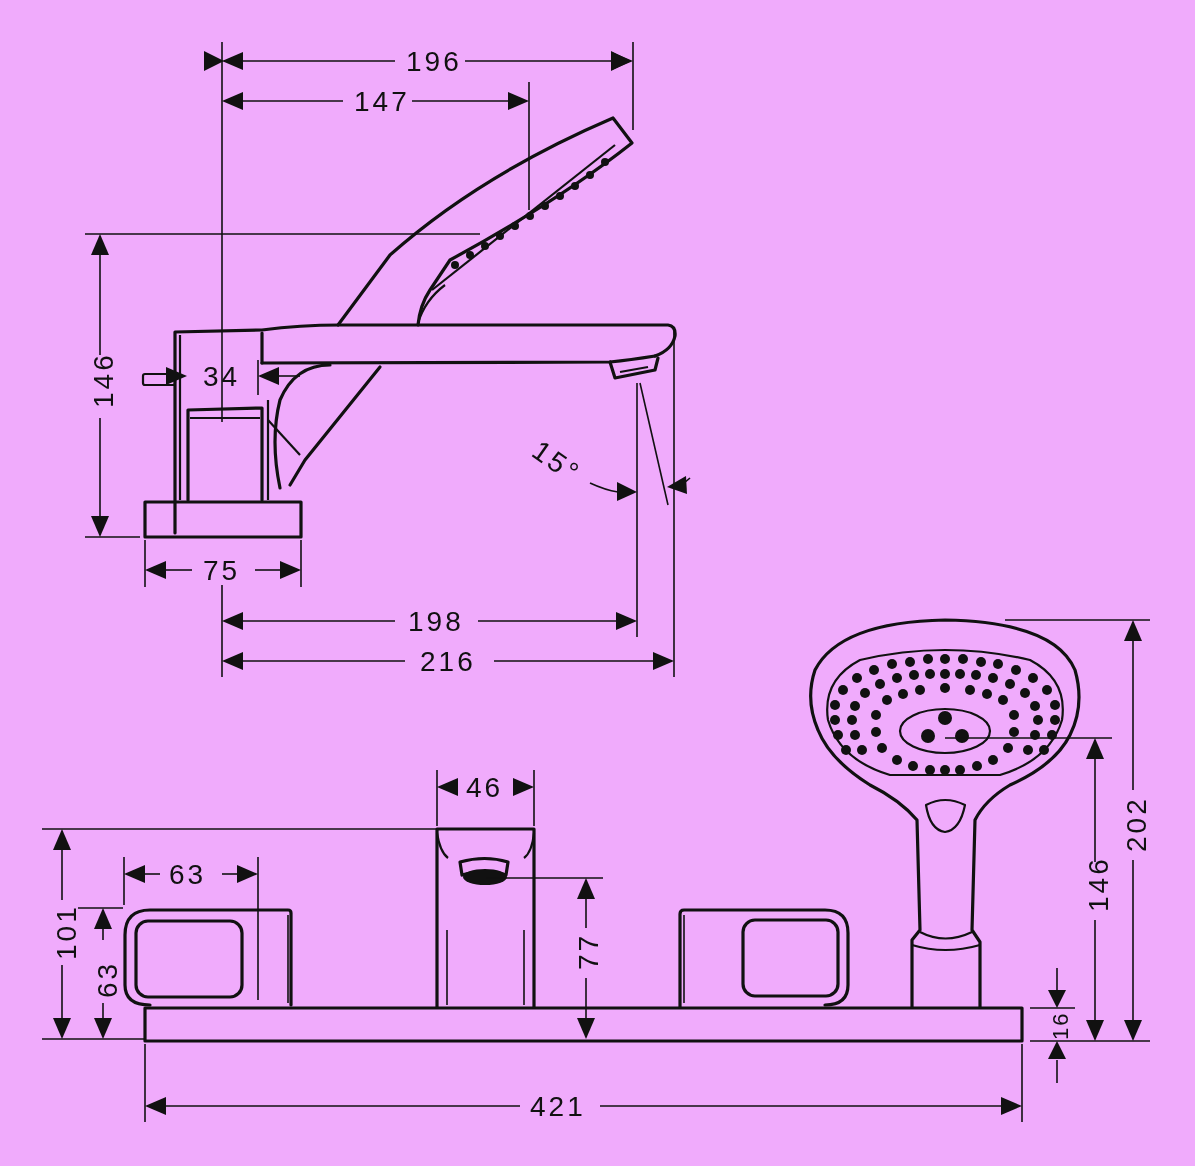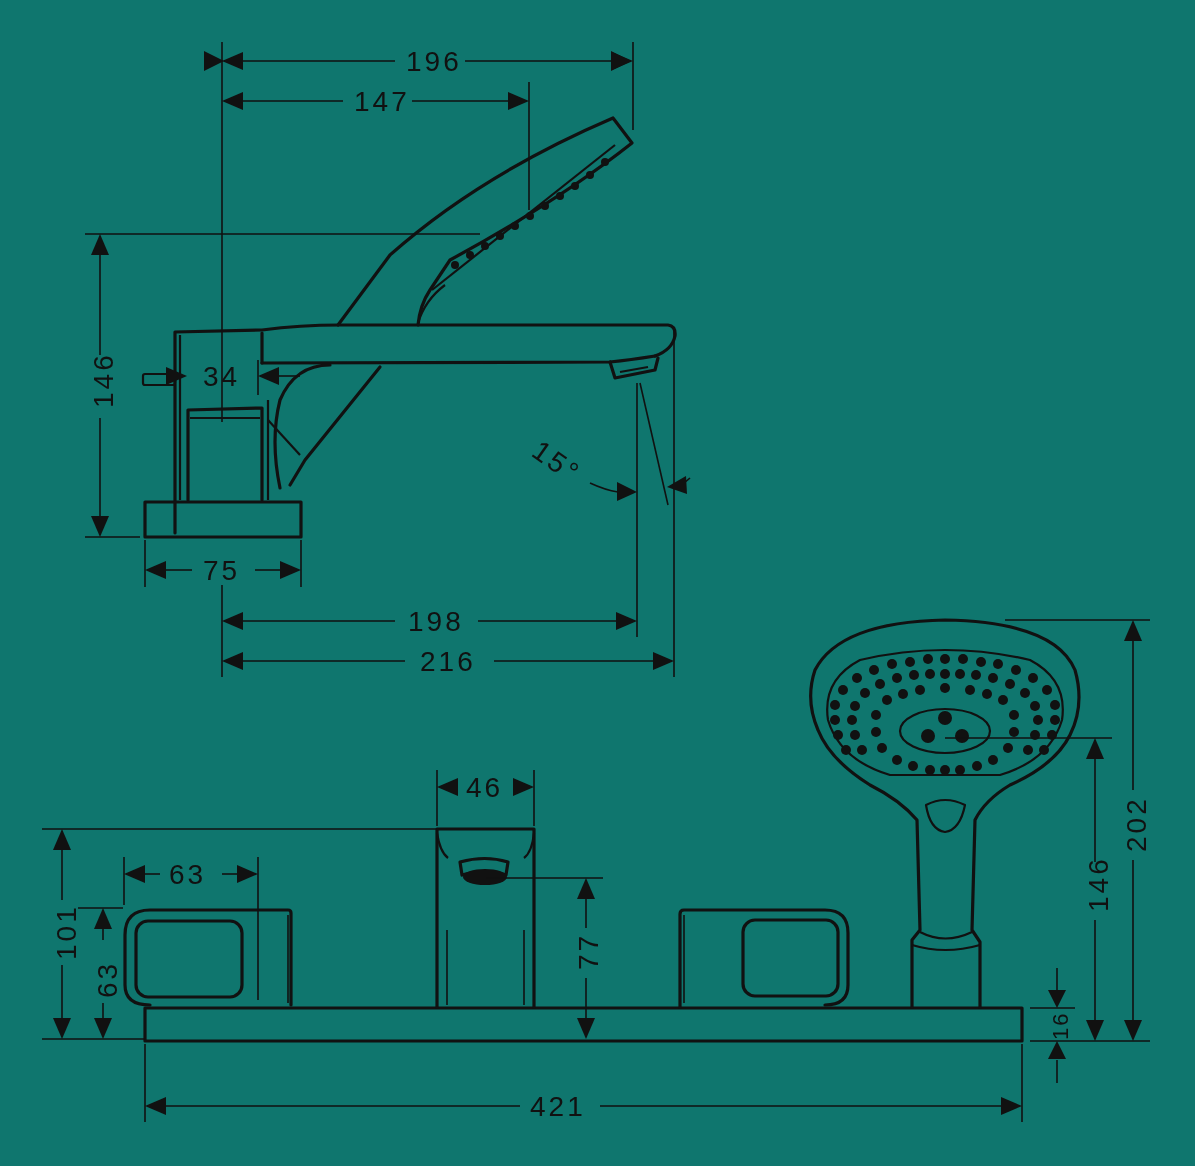--- a/index.html
+++ b/index.html
@@ -1,16 +1,16 @@
 <!DOCTYPE html>
 <html><head>
 <meta charset="utf-8">
 <style>
   html, body { margin: 0; padding: 0; background: #ffffff; }
-  #canvas { position: relative; width: 1195px; height: 1166px; background: #0f766e; overflow: hidden; }
+  #canvas { position: relative; width: 1195px; height: 1166px; background: #f0abfc; overflow: hidden; }
   svg { position: absolute; left: 0; top: 0; }
   .dim-text { font-family: "Liberation Sans", sans-serif; font-size: 28px; fill: #111; letter-spacing: 3px; }
   .thin { stroke: #111; stroke-width: 1.6; fill: none; }
   .thick { stroke: #111; stroke-width: 3.2; fill: none; stroke-linejoin: round; stroke-linecap: round; }
   .med { stroke: #111; stroke-width: 2.2; fill: none; stroke-linejoin: round; }
   .arrow { fill: #111; stroke: none; }
   .dot { fill: #111; }
 </style>
 </head>
 <body>

